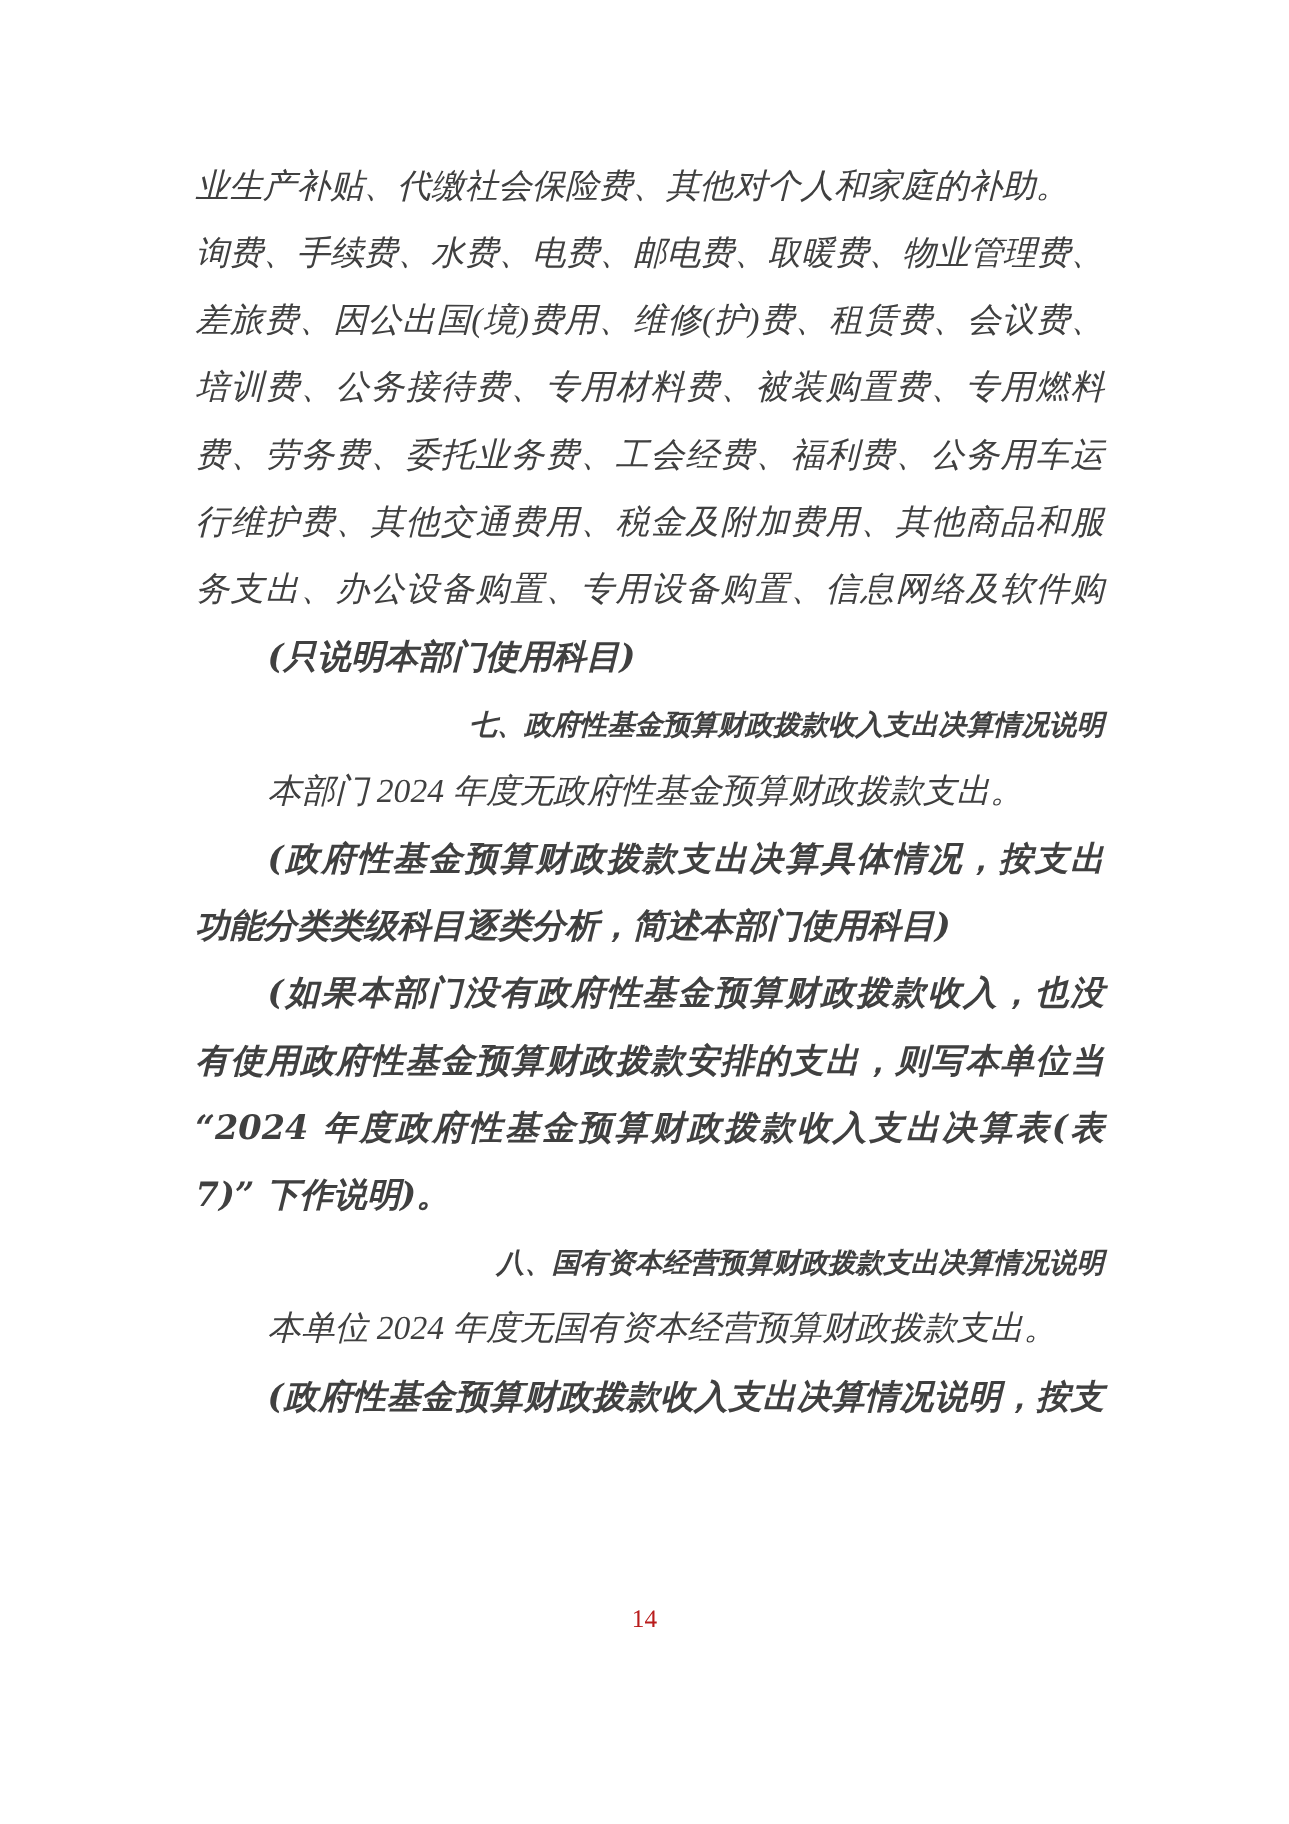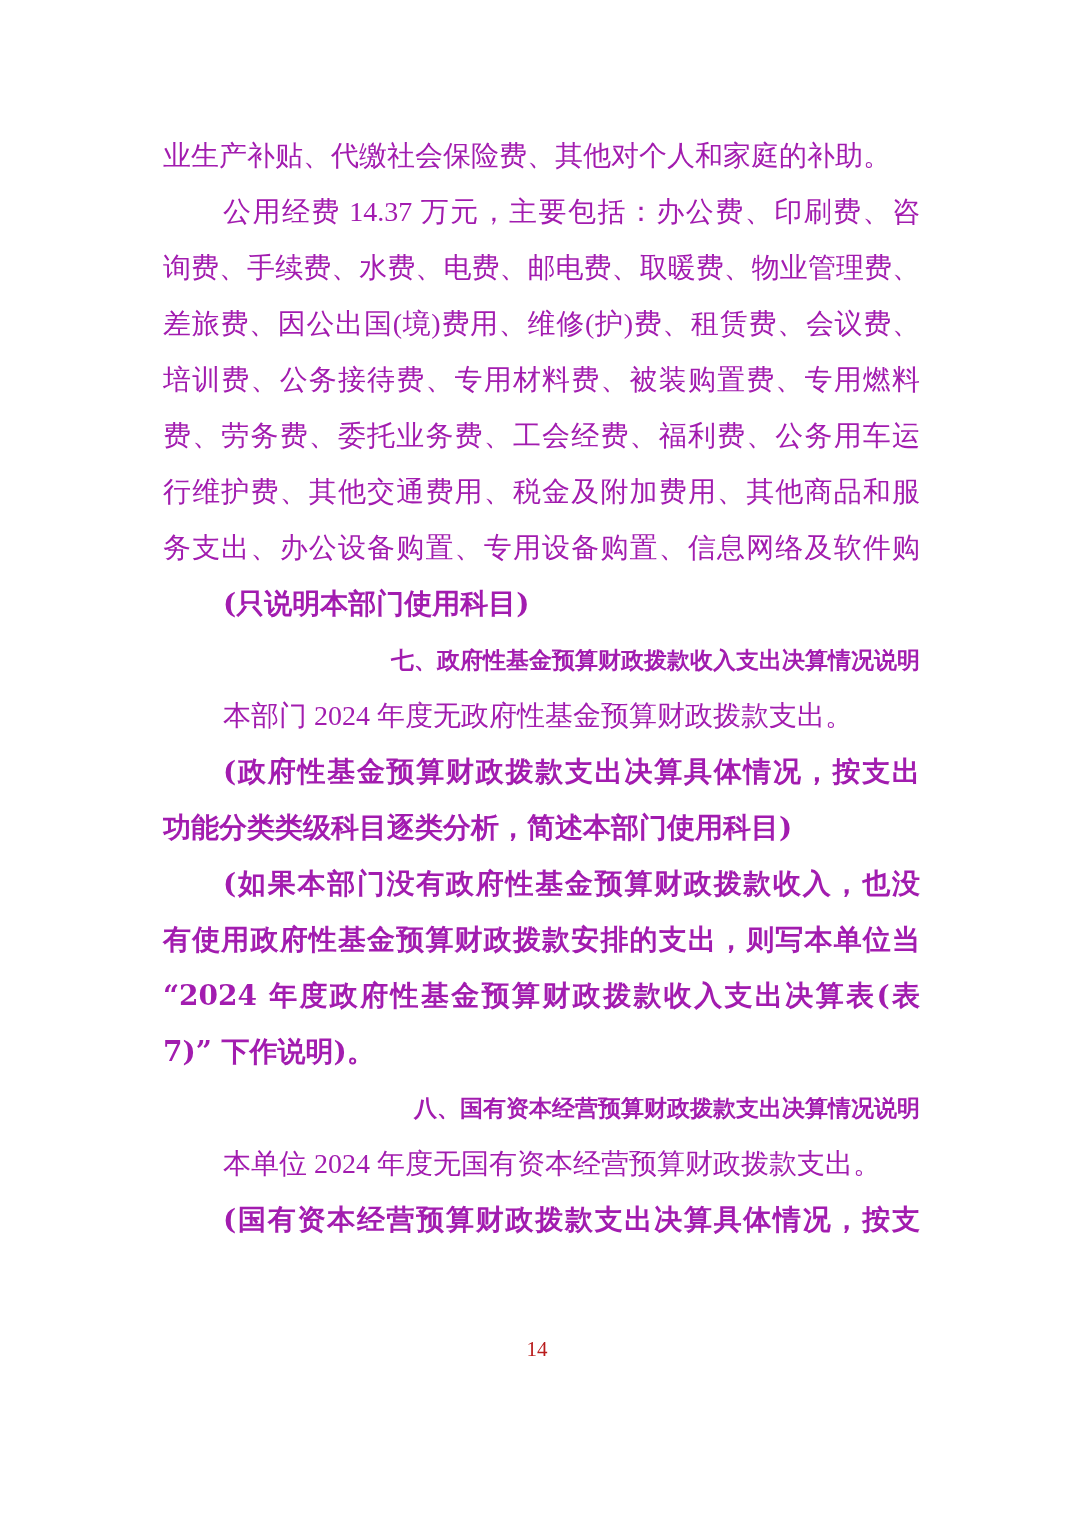--- a/index.html
+++ b/index.html
@@ -19,22 +19,23 @@
   .textblock {
     position: absolute;
     left: 163px;
     top: 128px;
     width: 757px;
   }
   .line {
     height: 56px;
     line-height: 56px;
     font-size: 28px;
-    color: #a21caf;
+    color: #404040;
     white-space: nowrap;
+    font-style: italic;
   }
   
   .fs {
     font-family: "Liberation Serif", "DejaVu Serif", serif;
     font-weight: 400;
   }
   
   .kb {
     font-family: "DejaVu Serif", "Liberation Serif", serif;
     font-weight: 700;
@@ -66,34 +67,33 @@
     font-family: "Liberation Serif", "DejaVu Serif", serif;
     color: #b91c1c;
   }
 </style>
 </head>
 <body>
 
 <div class="page">
   <main class="textblock">
     <div class="line fs">业生产补贴、代缴社会保险费、其他对个人和家庭的补助。</div>
-    <div class="line fs indent just">公用经费 14.37 万元，主要包括：办公费、印刷费、咨</div>
     <div class="line fs just">询费、手续费、水费、电费、邮电费、取暖费、物业管理费、</div>
     <div class="line fs just">差旅费、因公出国(境)费用、维修(护)费、租赁费、会议费、</div>
     <div class="line fs just">培训费、公务接待费、专用材料费、被装购置费、专用燃料</div>
     <div class="line fs just">费、劳务费、委托业务费、工会经费、福利费、公务用车运</div>
     <div class="line fs just">行维护费、其他交通费用、税金及附加费用、其他商品和服</div>
     <div class="line fs just">务支出、办公设备购置、专用设备购置、信息网络及软件购</div>
     <div class="line kb indent">(只说明本部门使用科目)</div>
     <div class="line hb indent">七、政府性基金预算财政拨款收入支出决算情况说明</div>
     <div class="line fs indent">本部门 2024 年度无政府性基金预算财政拨款支出。</div>
     <div class="line kb indent just">(政府性基金预算财政拨款支出决算具体情况，按支出</div>
     <div class="line kb">功能分类类级科目逐类分析，简述本部门使用科目)</div>
     <div class="line kb indent just">(如果本部门没有政府性基金预算财政拨款收入，也没</div>
     <div class="line kb just">有使用政府性基金预算财政拨款安排的支出，则写本单位当</div>
     <div class="line kb just">“2024 年度政府性基金预算财政拨款收入支出决算表(表</div>
     <div class="line kb">7)” 下作说明)。</div>
     <div class="line hb indent">八、国有资本经营预算财政拨款支出决算情况说明</div>
     <div class="line fs indent">本单位 2024 年度无国有资本经营预算财政拨款支出。</div>
-    <div class="line kb indent just">(国有资本经营预算财政拨款支出决算具体情况，按支</div>
+    <div class="line kb indent just">(政府性基金预算财政拨款收入支出决算情况说明，按支</div>
   </main>
   <footer class="pagenum">14</footer>
 </div>
 
 </body></html>

